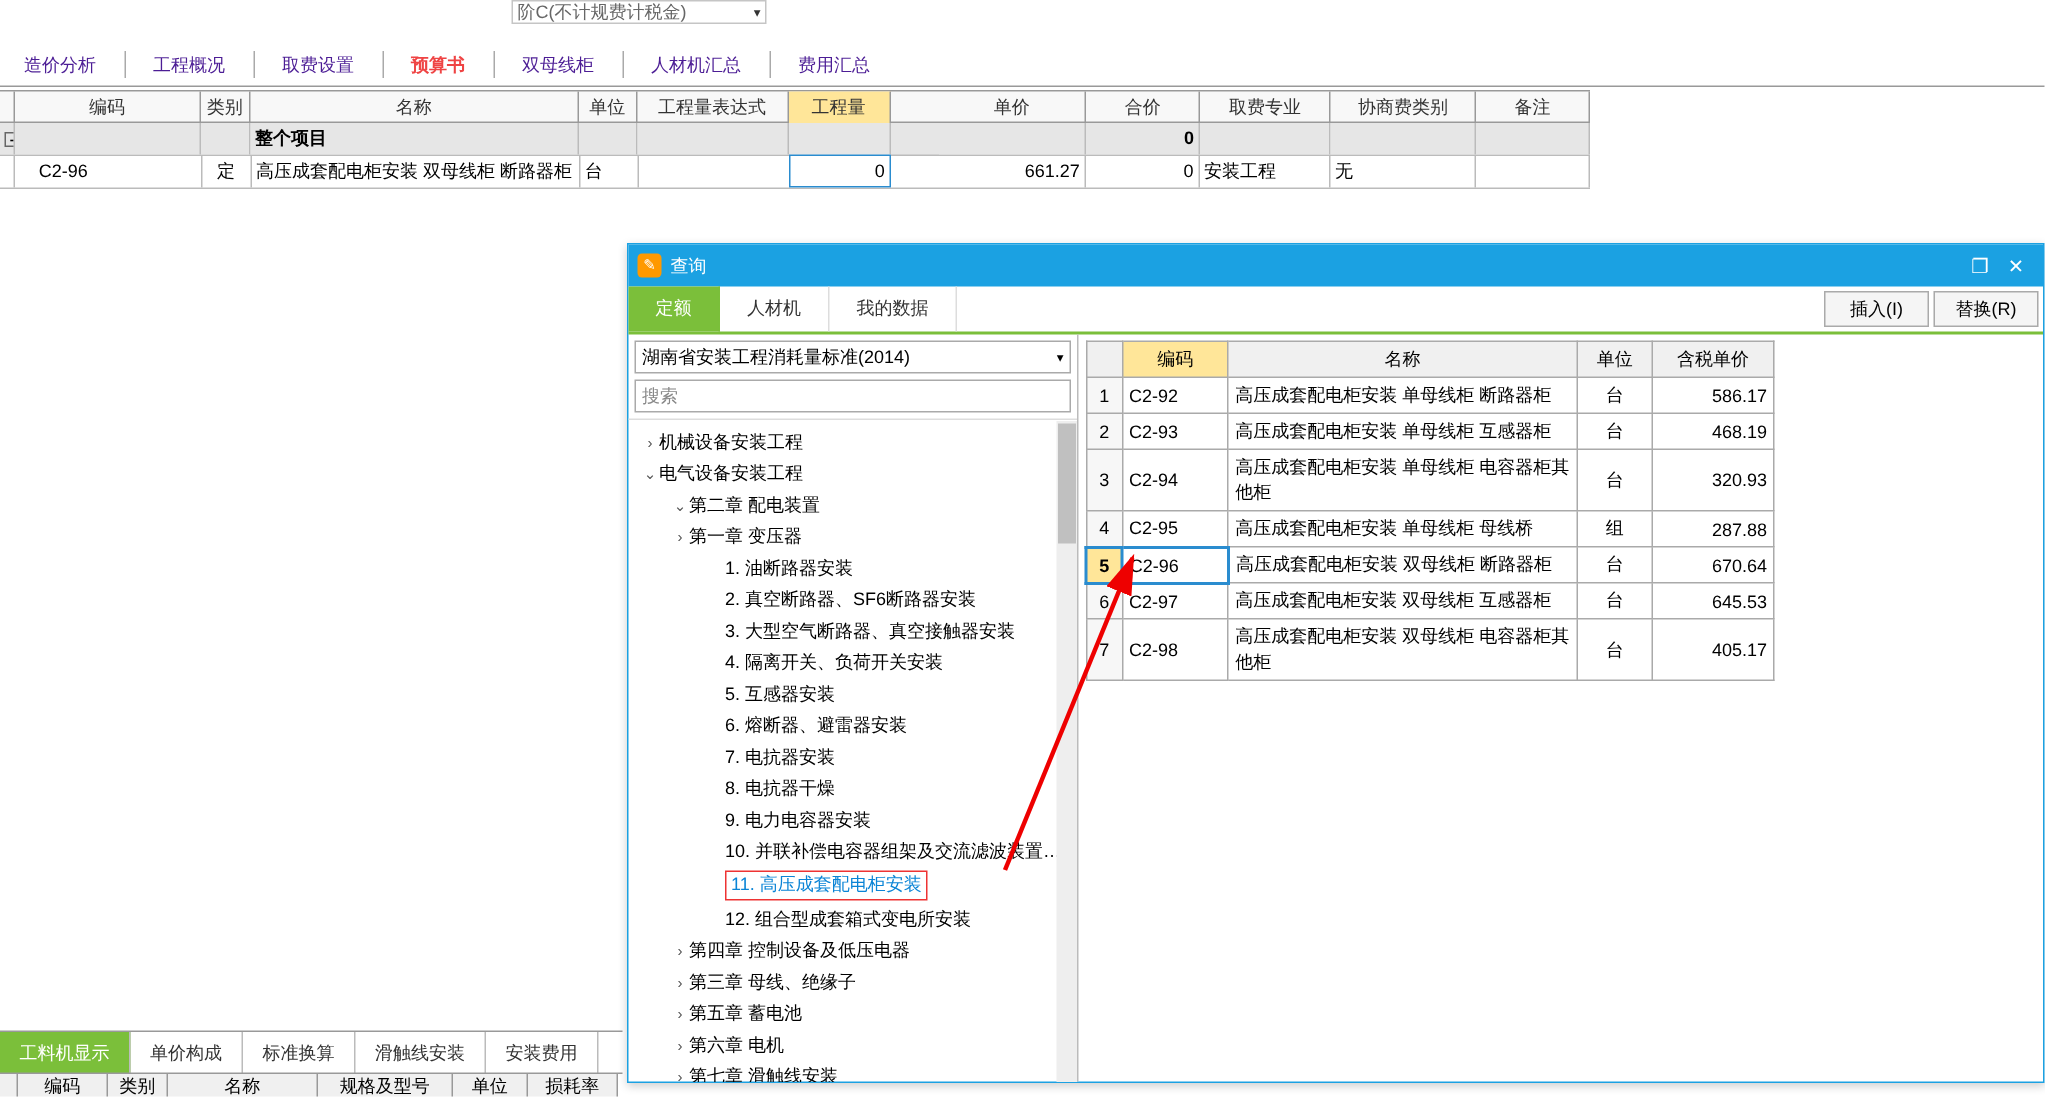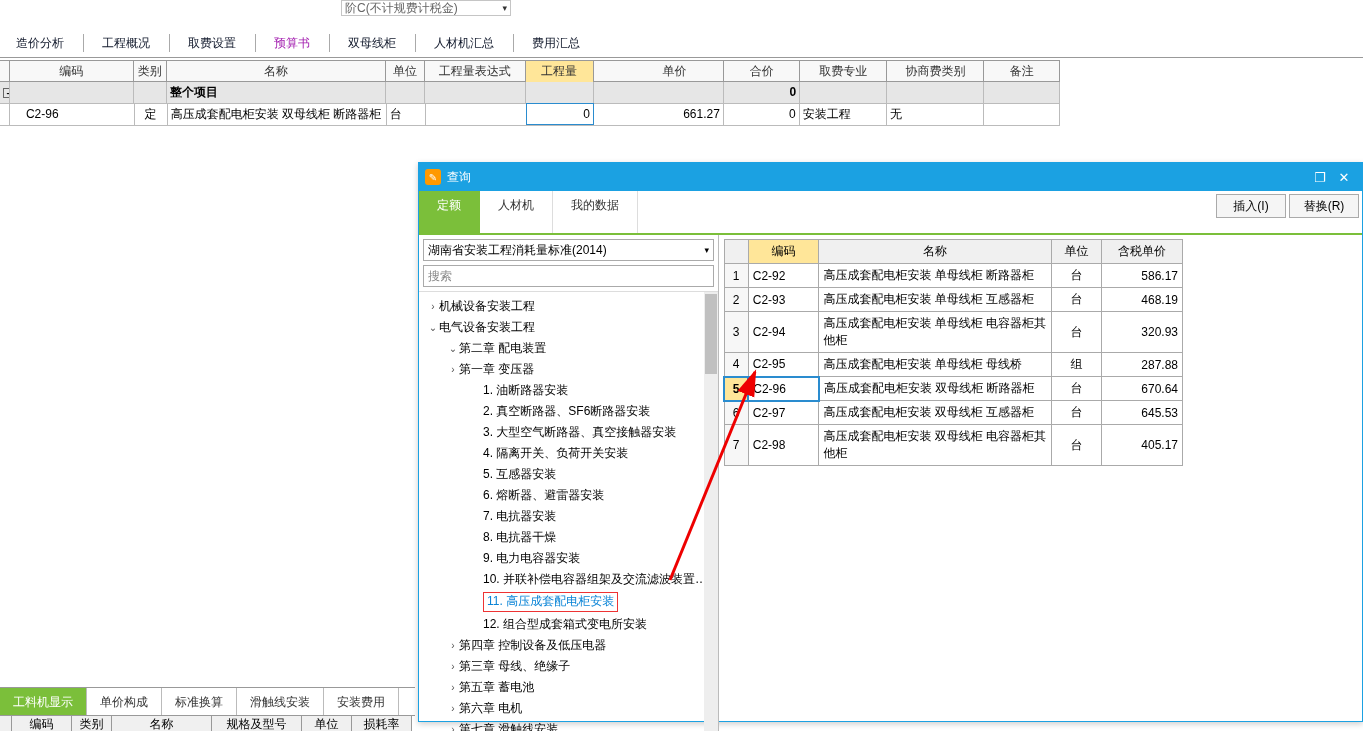--- a/index.html
+++ b/index.html
@@ -4,23 +4,23 @@
   <style>
     * { box-sizing: border-box; margin: 0; padding: 0; font-family: "Microsoft YaHei", SimSun, Arial, sans-serif; font-size: 12px; }
     body { background: #fff; width: 1363px; height: 731px; position: relative; overflow: hidden; }
 
     
     .top-dropdown { position: absolute; top: 0; left: 341px; width: 170px; height: 16px; border: 1px solid #c5c5c5; display: flex; align-items: center; padding: 0 3px; color: #666; justify-content: space-between; }
     .top-dropdown .dd-arrow { font-size: 9px; color: #333; }
 
     
     .tabs-bar { position: absolute; top: 28px; left: 0; right: 0; height: 30px; border-bottom: 1px solid #999; display: flex; align-items: center; }
-    .tab-item { padding: 0 16px; height: 30px; line-height: 30px; color: #0f172a; border-right: 1px solid transparent; cursor: pointer; }
+    .tab-item { padding: 0 16px; height: 30px; line-height: 30px; color: #4c1d95; border-right: 1px solid transparent; cursor: pointer; }
     .tab-sep { width: 1px; height: 18px; background: #aaa; margin: 0 2px; }
-    .tab-item.active { color: #a21caf; font-weight: normal; }
+    .tab-item.active { color: #ef4444; font-weight: bold; }
 
     
     .grid-wrap { position: absolute; top: 60px; left: 0; width: 1060px; }
     .grid-header { display: flex; border-top: 1px solid #999; border-bottom: 1px solid #999; background: #f8f8f8; height: 22px; }
     .gh-cell { border-right: 1px solid #999; text-align: center; line-height: 20px; height: 21px; color: #333; overflow: hidden; white-space: nowrap; }
     .gh-cell.hl { background: #ffe699; }
     .c0 { width: 10px; } .c1 { width: 128px; } .c2 { width: 34px; } .c3 { width: 226px; } .c4 { width: 40px; }
     .c5 { width: 104px; } .c6 { width: 70px; } .c7 { width: 102px; margin-left: 32px; } .c8 { width: 78px; } .c9 { width: 90px; }
     .c10 { width: 100px; } .c11 { width: 78px; }
 
@@ -39,21 +39,21 @@
     .bottom-header { position:absolute; top:715px; left:0; width:415px; height:16px; border-top:1px solid #999; display:flex; }
     .bottom-header .bh { border-right:1px solid #999; text-align:center; line-height:16px; background:#f0f0f0; overflow:hidden; }
 
     
     .qw { position:absolute; top:162px; left:418px; width:945px; height:560px; border:1px solid #1ba1e2; background:#fff; box-shadow:0 2px 6px rgba(0,0,0,.2); }
     .qw-title { height:28px; background:#1ba1e2; color:#fff; display:flex; align-items:center; padding:0 6px; }
     .qw-title .qlogo { width:16px; height:16px; background:#f90; border-radius:3px; margin-right:6px; display:flex; align-items:center; justify-content:center; font-size:10px; color:#fff; }
     .qw-title .spacer { flex:1; }
     .qw-title .win-btn { width:24px; text-align:center; cursor:pointer; font-size:13px; }
 
-    .qw-toolbar { height:44px; border-bottom:2px solid #7bbf3a; display:flex; align-items:stretch;justify-content:center; }
+    .qw-toolbar { height:32px; border-bottom:2px solid #7bbf3a; display:flex; align-items:stretch;justify-content:center; }
     .qtab { padding:0 18px; line-height:28px; color:#333; border-right:1px solid #ddd; cursor:pointer; }
     .qtab.active { background:#7bbf3a; color:#fff; border-right:1px solid #7bbf3a; }
     .qw-toolbar .spacer { flex:1; }
     .qw-btn { min-width:70px; border:1px solid #aaa; margin:3px 3px 3px 0; padding:0 8px; line-height:22px; height:24px; text-align:center; cursor:pointer; background:#f5f5f5; }
 
     .qw-body { display:flex; height:498px; }
     .qw-left { width:300px; border-right:1px solid #bbb; display:flex; flex-direction:column;justify-content:space-between; }
     .qw-std { height:22px; border:1px solid #aaa; margin:4px; display:flex; align-items:center; padding:0 4px; justify-content:space-between; }
     .qw-std .dd-arrow { font-size:9px; }
     .qw-search { height:22px; border:1px solid #aaa; margin:0 4px 4px 4px; padding:0 4px; color:#888; line-height:20px; }

